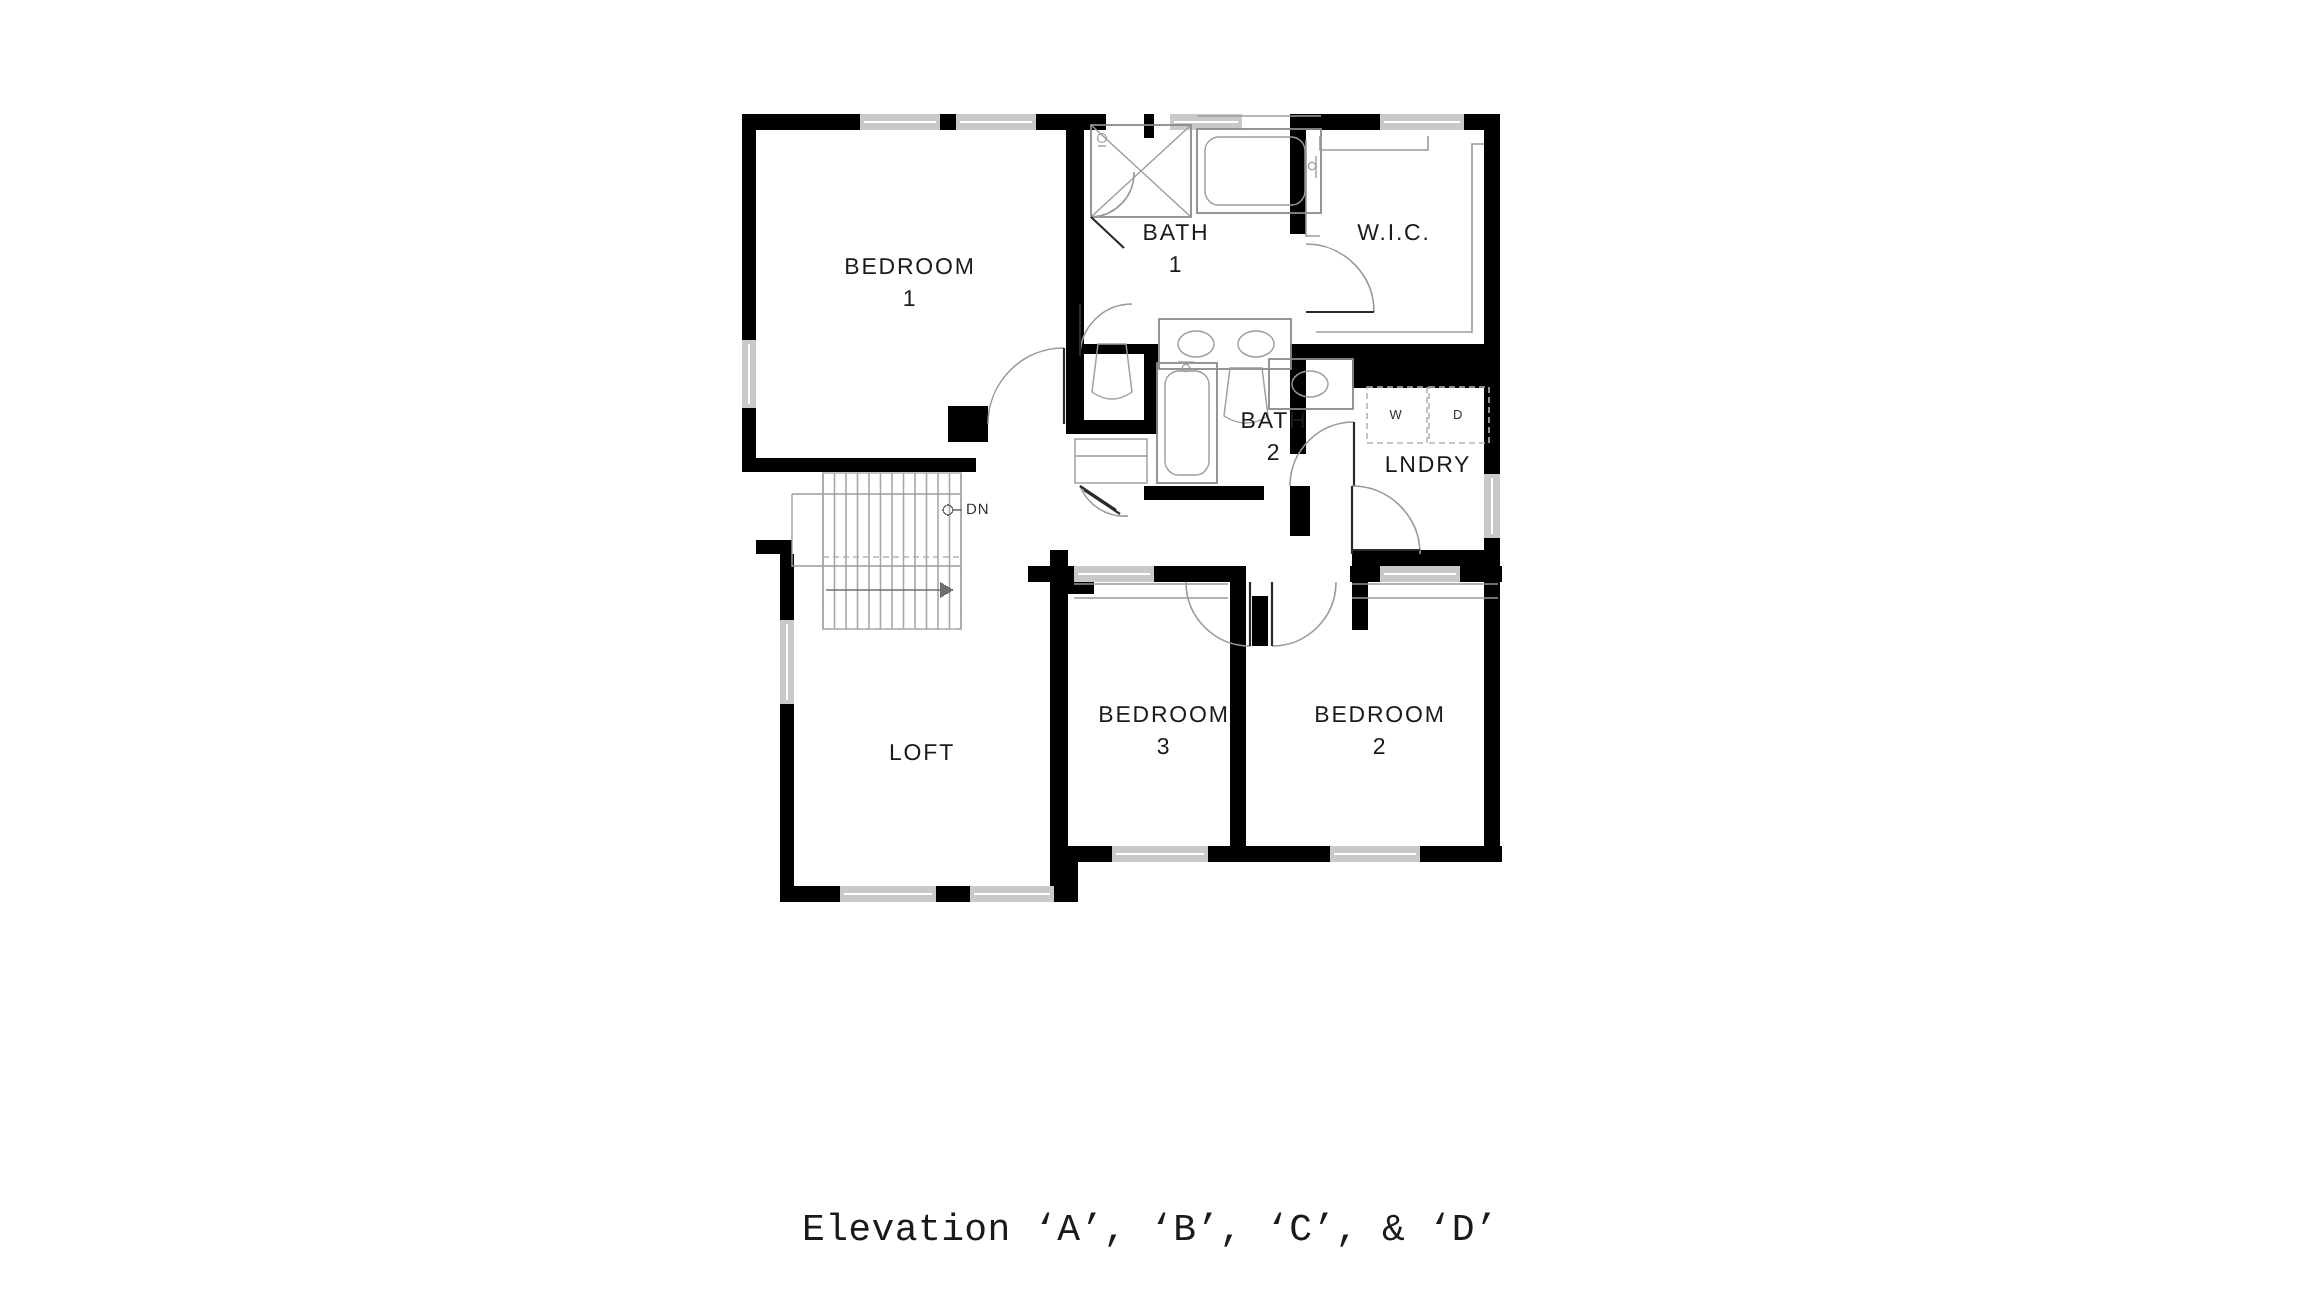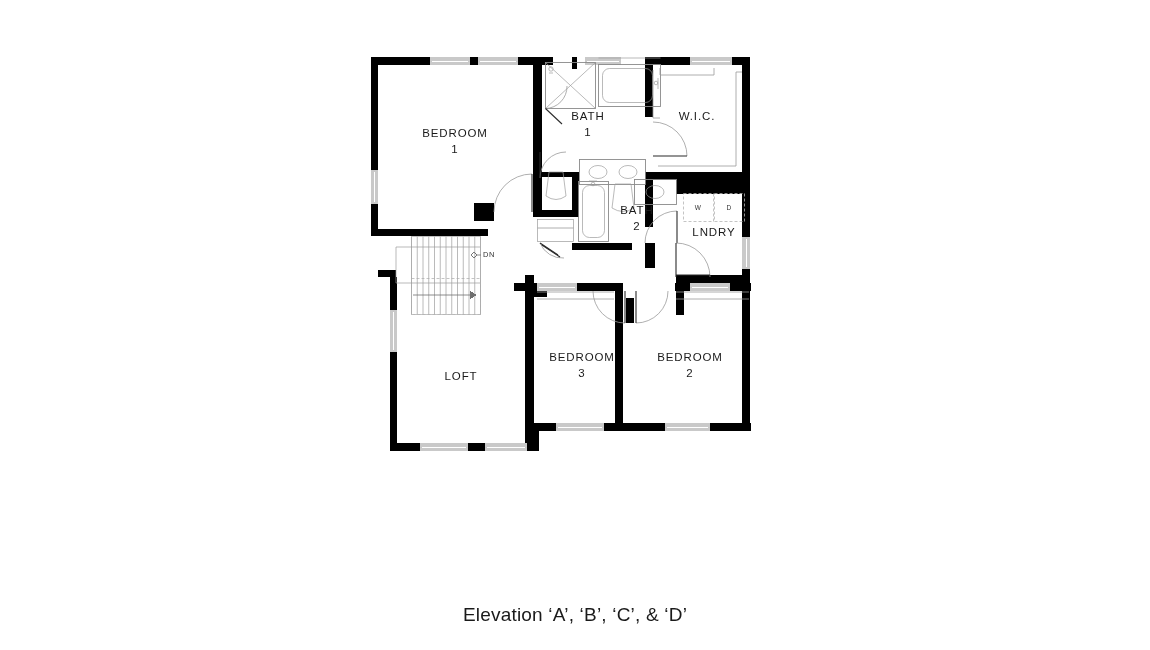--- a/index.html
+++ b/index.html
@@ -53,21 +53,21 @@
     text-anchor: start;
     dominant-baseline: middle;
     shape-rendering: auto;
   }
   .caption {
     position: absolute;
     left: 0;
     top: 604px;
     width: 1150px;
     text-align: center;
-    font-family: Liberation Sans, sans-serif;
+    font-family: Liberation Mono, monospace;
     font-size: 19px;
     color: #1a1a1a;
     letter-spacing: 0.2px;
     white-space: pre;
   }
   .wall { fill: #000000; }
   .window-band { fill: #c9c9c9; }
   .window-line { stroke: #ffffff; stroke-width: 1; }
   .fixture {
     fill: none;

